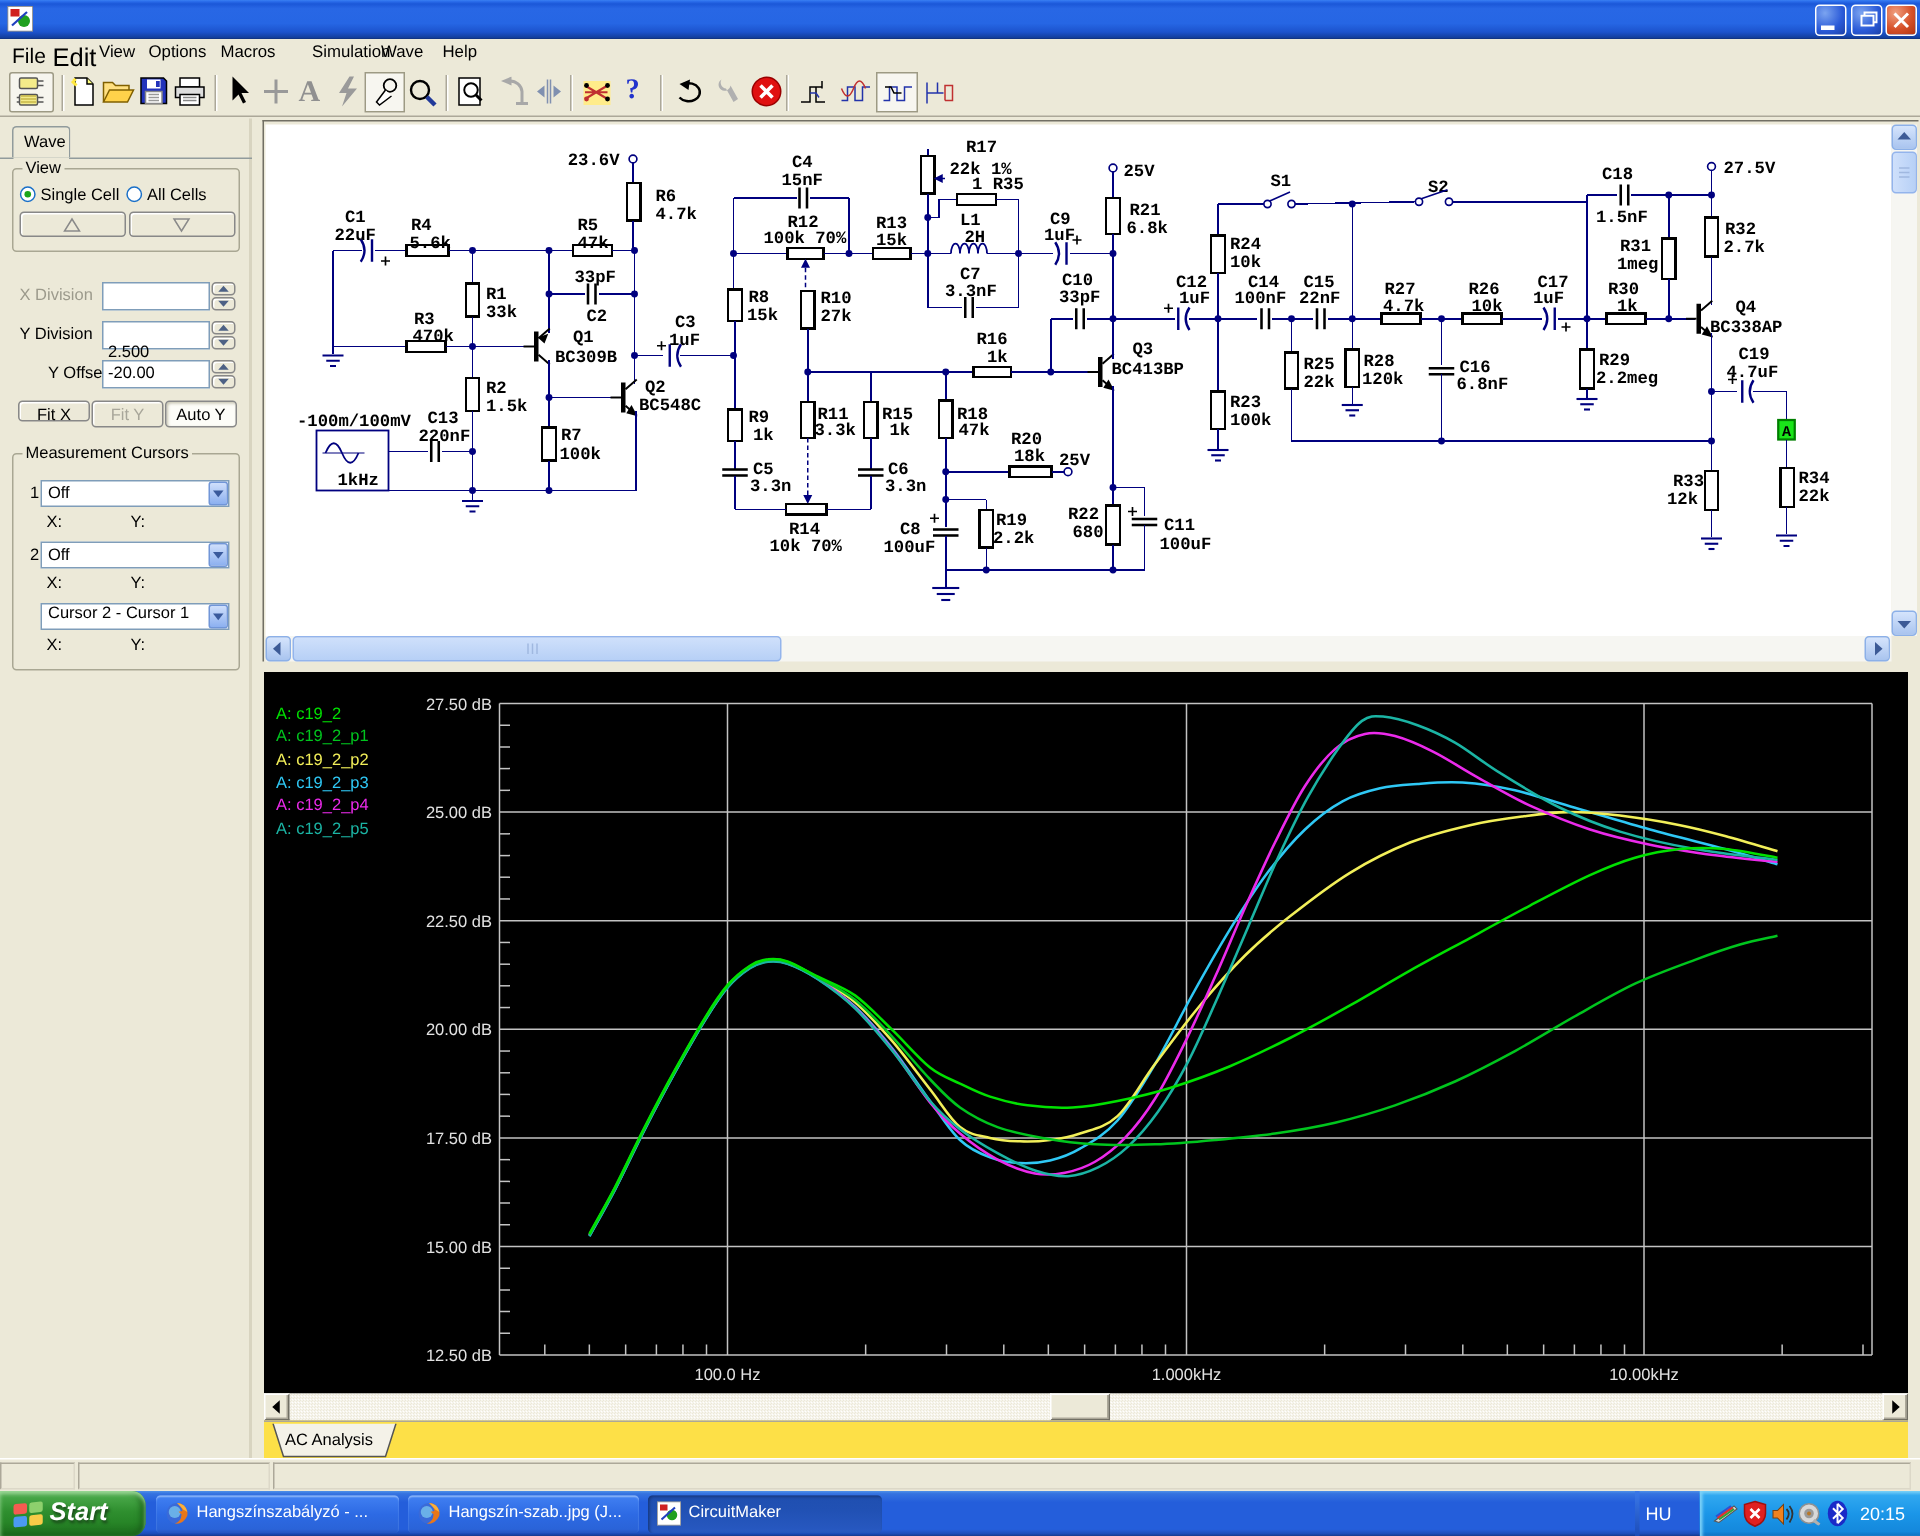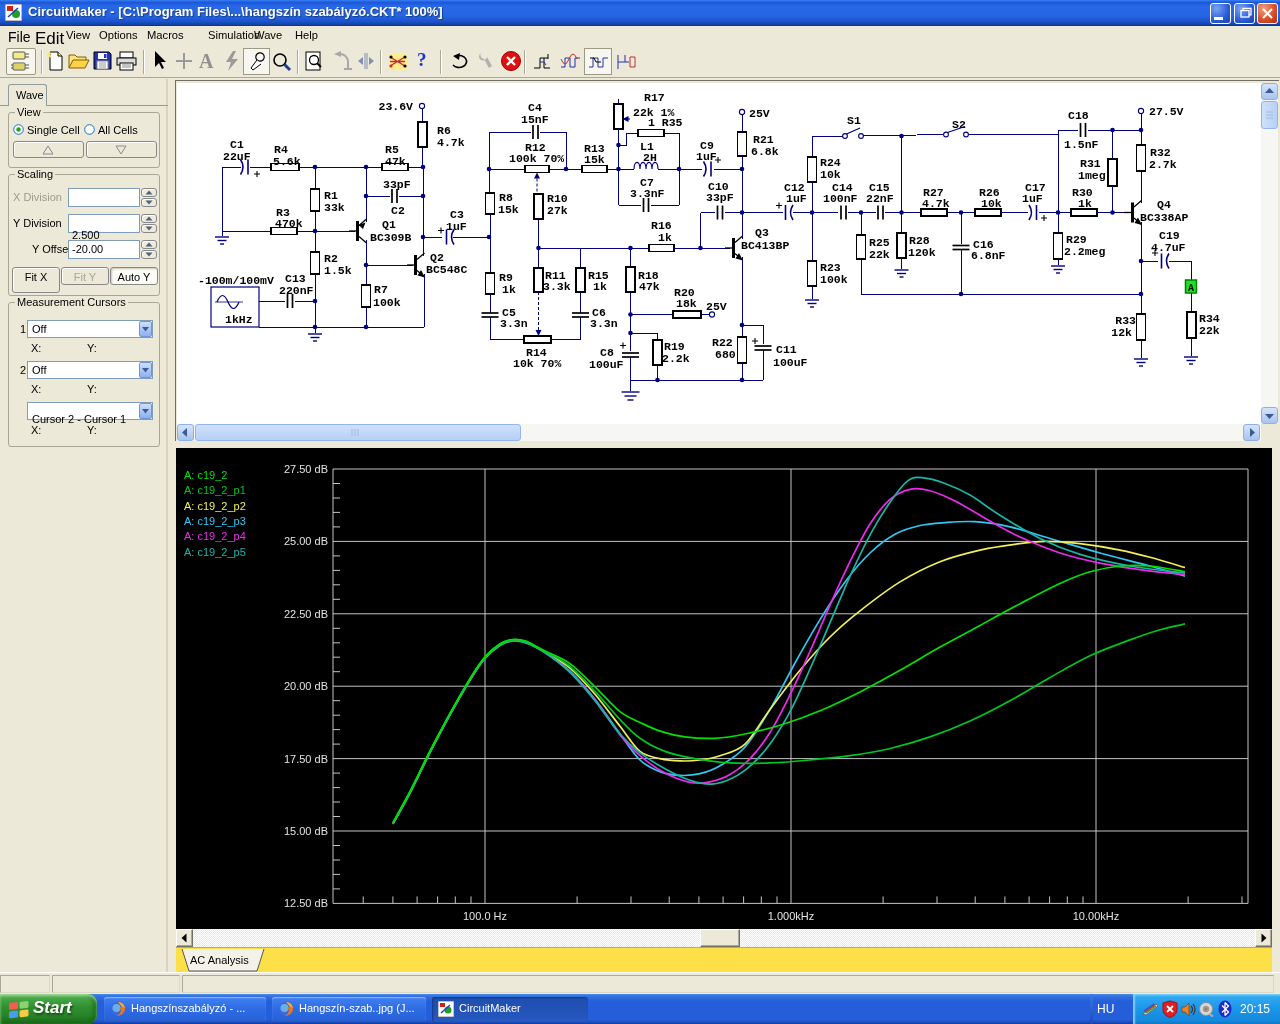--- a/index.html
+++ b/index.html
@@ -14,22 +14,20 @@
 </style></head><body>
 
 <div class="abs" style="left:0;top:0;width:1280px;height:26px;background:
  linear-gradient(180deg,#3a80f2 0%,#2a6cea 4%,#1b57d8 10%,#2867e5 22%,#2666e4 60%,#1c53cd 82%,#133f9e 96%,#102f78 100%);">
  <svg class="abs" style="left:5px;top:4px" width="17" height="17" viewBox="0 0 17 17">
   <rect x="0" y="0" width="17" height="17" fill="#fff" stroke="#777"></rect>
   <rect x="2" y="2" width="6" height="5" fill="#d02020"></rect>
   <circle cx="11" cy="10" r="4" fill="#20a020"></circle>
   <path d="M3,13 L13,4" stroke="#2040c0" stroke-width="1.5" fill="none"></path>
  </svg>
- <div class="abs" style="left:28px;top:4px;font-size:13px;font-weight:bold;color:#fff;
-   text-shadow:1px 1px 1px #1a3a80;">CircuitMaker - [C:\Program Files\...\hangszín szabályzó.CKT* 100%]</div>
 
  <div class="abs" style="left:1210px;top:3px;width:21px;height:21px;border-radius:3px;border:1px solid #fff;
    background:radial-gradient(circle at 30% 25%,#7ba4f0,#2a5ad8 60%,#1c41a8);"></div>
  <div class="abs" style="left:1214px;top:17px;width:9px;height:3px;background:#fff;"></div>
  <div class="abs" style="left:1234px;top:3px;width:21px;height:21px;border-radius:3px;border:1px solid #fff;
    background:radial-gradient(circle at 30% 25%,#7ba4f0,#2a5ad8 60%,#1c41a8);"></div>
  <svg class="abs" style="left:1234px;top:3px" width="21" height="21">
       <g stroke="#fff" fill="none" stroke-width="1.3">
    <rect x="7" y="7.5" width="8" height="6.5"></rect>
         <path d="M9,7.5 v-2.2 h8 v6.5 h-2"></path>
@@ -182,23 +180,20 @@
  <div class="abs" style="left:98px;top:45px;font-size:11px;">All Cells</div>
  <div class="btn3d" style="left:13px;top:62px;width:71px;height:17px;"></div>
  <svg class="abs" style="left:13px;top:62px" width="71" height="17">
       <path d="M35,5 l-5,8 h10 z" fill="none" stroke="#8a8a8a"></path>
     </svg>
  <div class="btn3d" style="left:86px;top:62px;width:71px;height:17px;"></div>
  <svg class="abs" style="left:86px;top:62px" width="71" height="17">
       <path d="M35,13 l-5,-8 h10 z" fill="none" stroke="#8a8a8a"></path>
     </svg>
 
- <div class="groupbox" style="left:8px;top:95px;width:152px;height:122px;">
-   <div class="grouplabel">Scaling</div>
- </div>
  <div class="abs" style="left:13px;top:112px;font-size:11px;color:#9c9a8c;">X Division</div>
  <div class="edit" style="left:68px;top:109px;width:72px;height:19px;"></div>
  <div class="abs" style="left:141px;top:109px;width:16px;height:19px;">
    <div class="btn3d" style="left:0;top:0;width:16px;height:9px;"></div>
       <svg class="abs" style="left:0;top:0" width="16" height="9">
         <path d="M8,2.5 l-3.5,4 h7 z" fill="#4d6185"></path>
       </svg>
    <div class="btn3d" style="left:0;top:10px;width:16px;height:9px;"></div>
       <svg class="abs" style="left:0;top:10px" width="16" height="9">
         <path d="M8,6.5 l-3.5,-4 h7 z" fill="#4d6185"></path>
@@ -221,21 +216,21 @@
  <div class="abs" style="left:141px;top:161px;width:16px;height:19px;">
    <div class="btn3d" style="left:0;top:0;width:16px;height:9px;"></div>
       <svg class="abs" style="left:0;top:0" width="16" height="9">
         <path d="M8,2.5 l-3.5,4 h7 z" fill="#4d6185"></path>
       </svg>
    <div class="btn3d" style="left:0;top:10px;width:16px;height:9px;"></div>
       <svg class="abs" style="left:0;top:10px" width="16" height="9">
         <path d="M8,6.5 l-3.5,-4 h7 z" fill="#4d6185"></path>
       </svg>
  </div>
- <div class="btn3d" style="left:12px;top:188px;width:48px;height:26px;padding-top:3px;">Fit X</div>
+ <div class="btn3d" style="left:12px;top:188px;width:48px;height:14px;padding-top:3px;">Fit X</div>
  <div class="btn3d" style="left:61px;top:188px;width:48px;height:18px;padding-top:3px;color:#a8a69a;">Fit Y</div>
  <div class="btn3d" style="left:110px;top:188px;width:48px;height:18px;padding-top:3px;background:#fdfdf8;box-shadow:inset 1px 1px 2px #c8c5b2;">Auto Y</div>
 
  <div class="groupbox" style="left:8px;top:223px;width:152px;height:145px;">
    <div class="grouplabel">Measurement Cursors</div>
  </div>
  <div class="abs" style="left:20px;top:244px;font-size:11px;">1</div>
  <div class="combo" style="left:27px;top:241px;width:126px;height:18px;padding:2px 0 0 4px;">Off</div>
  <div class="abs" style="left:139px;top:242px;width:13px;height:16px;background:linear-gradient(180deg,#cfdffb,#8cb0f0);border:1px solid #7196d8;border-radius:2px;"></div>
  <svg class="abs" style="left:139px;top:242px" width="13" height="16">
@@ -244,21 +239,21 @@
  <div class="xy" style="left:31px;top:263px;">X:</div>
     <div class="xy" style="left:87px;top:263px;">Y:</div>
  <div class="abs" style="left:20px;top:285px;font-size:11px;">2</div>
  <div class="combo" style="left:27px;top:282px;width:126px;height:18px;padding:2px 0 0 4px;">Off</div>
  <div class="abs" style="left:139px;top:283px;width:13px;height:16px;background:linear-gradient(180deg,#cfdffb,#8cb0f0);border:1px solid #7196d8;border-radius:2px;"></div>
  <svg class="abs" style="left:139px;top:283px" width="13" height="16">
       <path d="M6.5,10.5 l-3.5,-4.5 h7 z" fill="#3a5a9c"></path>
     </svg>
  <div class="xy" style="left:31px;top:304px;">X:</div>
     <div class="xy" style="left:87px;top:304px;">Y:</div>
- <div class="combo" style="left:27px;top:323px;width:126px;height:18px;padding:10px 0 0 4px;">Cursor 2 - Cursor 1</div>
+ <div class="combo" style="left:27px;top:323px;width:126px;height:18px;padding:0 0 0 4px;">Cursor 2 - Cursor 1</div>
  <div class="abs" style="left:139px;top:324px;width:13px;height:16px;background:linear-gradient(180deg,#cfdffb,#8cb0f0);border:1px solid #7196d8;border-radius:2px;"></div>
  <svg class="abs" style="left:139px;top:324px" width="13" height="16">
       <path d="M6.5,10.5 l-3.5,-4.5 h7 z" fill="#3a5a9c"></path>
     </svg>
  <div class="xy" style="left:31px;top:345px;">X:</div>
     <div class="xy" style="left:87px;top:345px;">Y:</div>
 </div>
 
 <div class="abs" style="left:175px;top:80px;width:1105px;height:362px;">
  <div class="abs" style="left:0;top:0;width:1104px;height:361px;border-left:1px solid #716f64;border-top:1px solid #716f64;"></div>

